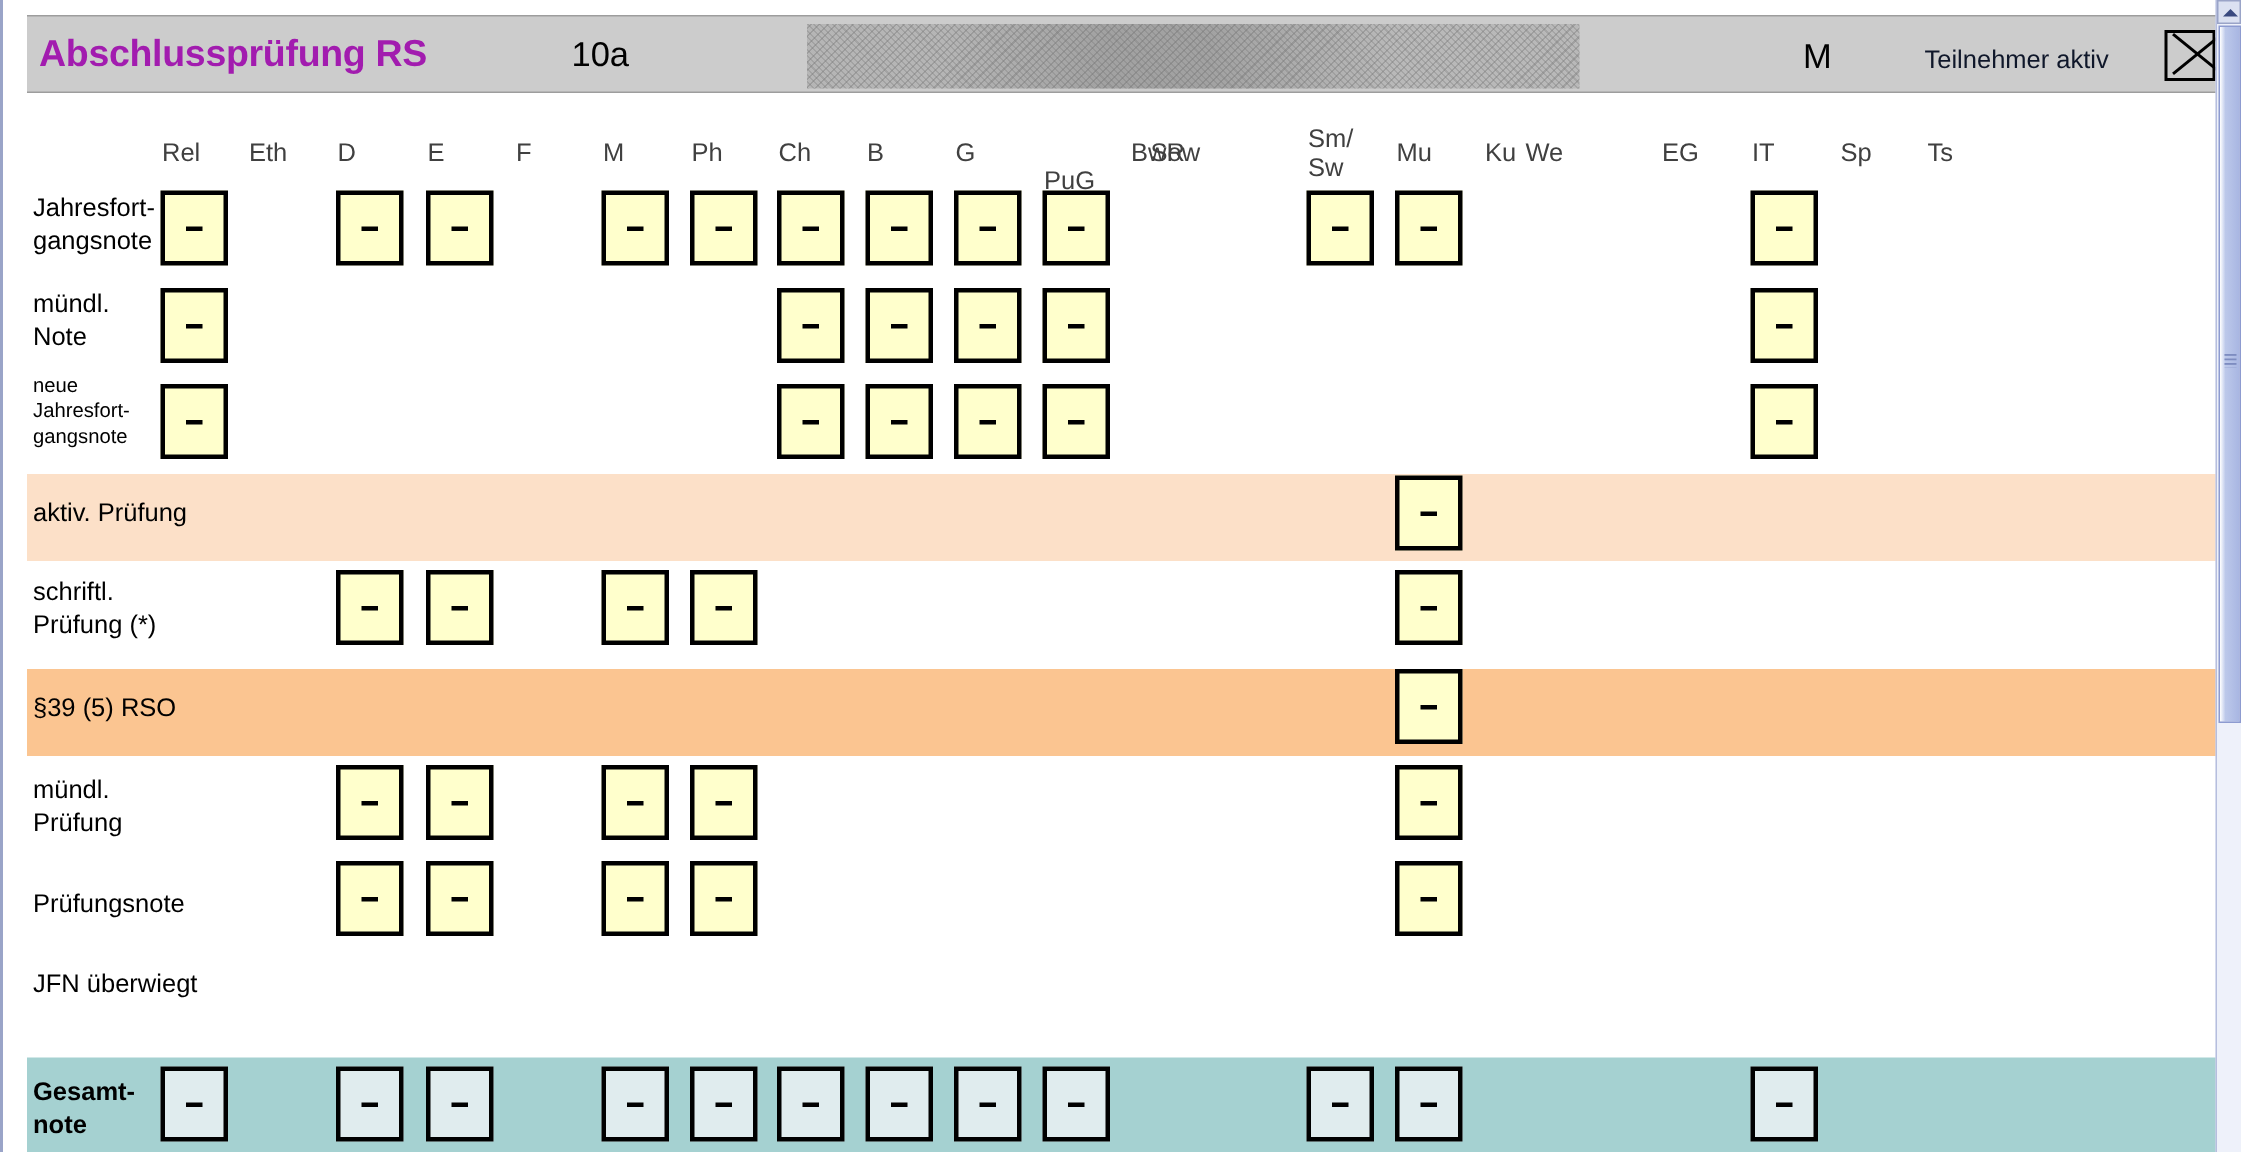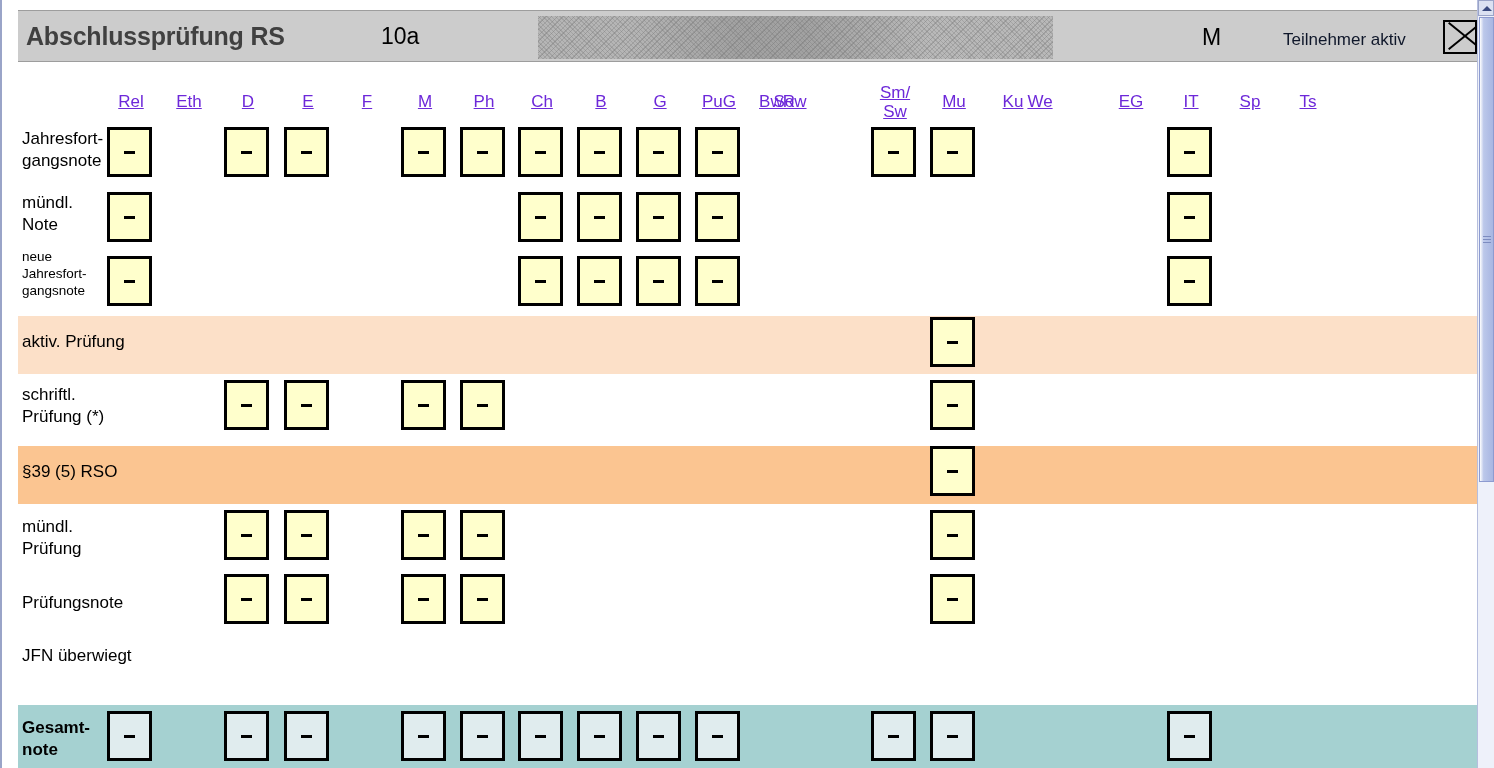--- a/index.html
+++ b/index.html
@@ -24,21 +24,21 @@
     width: 1461px; height: 52px;
     background: #cccccc;
     border-top: 1px solid #9d9d9d;
     border-bottom: 1px solid #9d9d9d;
   }
   #titlebar .title {
     position: absolute;
     left: 8px; top: 11px;
     font-size: 25px;
     font-weight: bold;
-    color: #404040;
+    color: #a21caf;
     letter-spacing: -0.2px;
     white-space: nowrap;
   }
   #titlebar .klasse {
     position: absolute;
     left: 363px; top: 12px;
     font-size: 23px;
     color: #000;
     white-space: nowrap;
   }
@@ -99,25 +99,24 @@
   }
   .band.peach  { background: #fce0c8; }
   .band.orange { background: #fbc591; }
   .band.teal   { background: #a5d1d1; }
 
   
   .colhead {
     position: absolute;
     top: 28px;
     font-size: 17px;
-    color: #6d28d9;
-    text-align: center;
+    color: #404040;
+    text-align: left;
     white-space: nowrap;
     line-height: 19px;
-    text-decoration: underline;
   }
   .colhead.two-line { top: 19px; }
 
   
   .rowlabel {
     position: absolute;
     left: 20px;
     font-size: 17px;
     color: #000;
     line-height: 22px;
@@ -209,21 +208,21 @@
         <div class="colhead" style="left: 106px; width: 46px; white-space: nowrap;">Rel</div>
         <div class="colhead" style="left: 164px; width: 46px; white-space: nowrap;">Eth</div>
         <div class="colhead" style="left: 223px; width: 46px; white-space: nowrap;">D</div>
         <div class="colhead" style="left: 283px; width: 46px; white-space: nowrap;">E</div>
         <div class="colhead" style="left: 342px; width: 46px; white-space: nowrap;">F</div>
         <div class="colhead" style="left: 400px; width: 46px; white-space: nowrap;">M</div>
         <div class="colhead" style="left: 459px; width: 46px; white-space: nowrap;">Ph</div>
         <div class="colhead" style="left: 517px; width: 46px; white-space: nowrap;">Ch</div>
         <div class="colhead" style="left: 576px; width: 46px; white-space: nowrap;">B</div>
         <div class="colhead" style="left: 635px; width: 46px; white-space: nowrap;">G</div>
-        <div class="colhead" style="left: 694px; width: 46px; white-space: nowrap;">PuG</div>
+        <div class="colhead" style="left: 694px; width: 46px; white-space: nowrap; margin-top: 19px;">PuG</div>
         <div class="colhead" style="left: 752px; width: 46px; white-space: nowrap;">BwR</div>
         <div class="colhead" style="left: 765px; width: 46px; white-space: nowrap;">Sow</div>
         <div class="colhead two-line" style="left: 870px; width: 46px; white-space: pre-line;">Sm/
 Sw</div>
         <div class="colhead" style="left: 929px; width: 46px; white-space: nowrap;">Mu</div>
         <div class="colhead" style="left: 988px; width: 46px; white-space: nowrap;">Ku</div>
         <div class="colhead" style="left: 1015px; width: 46px; white-space: nowrap;">We</div>
         <div class="colhead" style="left: 1106px; width: 46px; white-space: nowrap;">EG</div>
         <div class="colhead" style="left: 1166px; width: 46px; white-space: nowrap;">IT</div>
         <div class="colhead" style="left: 1225px; width: 46px; white-space: nowrap;">Sp</div>

